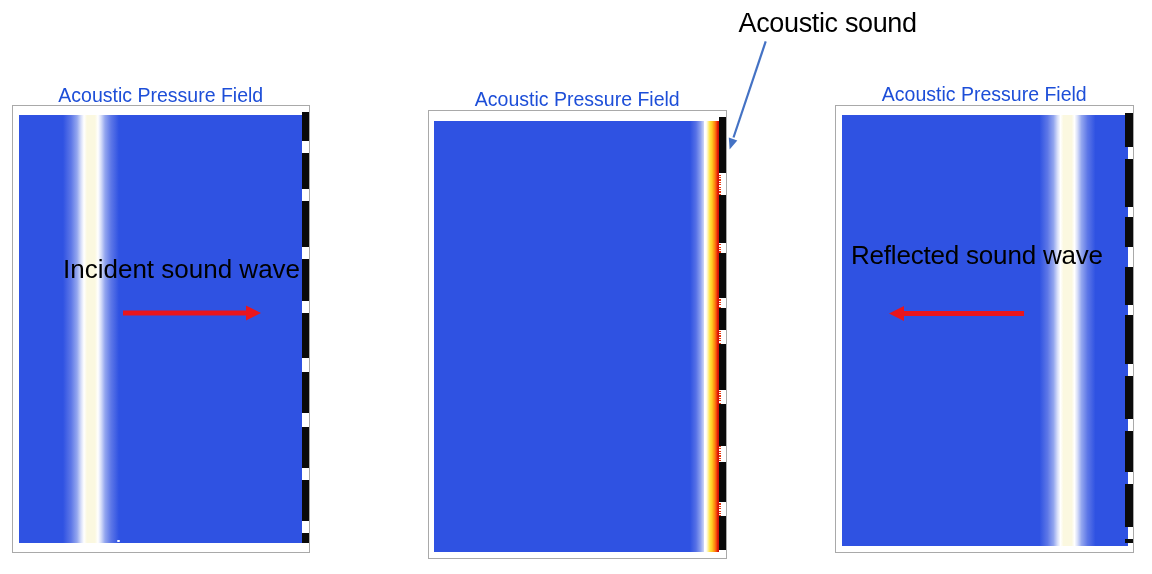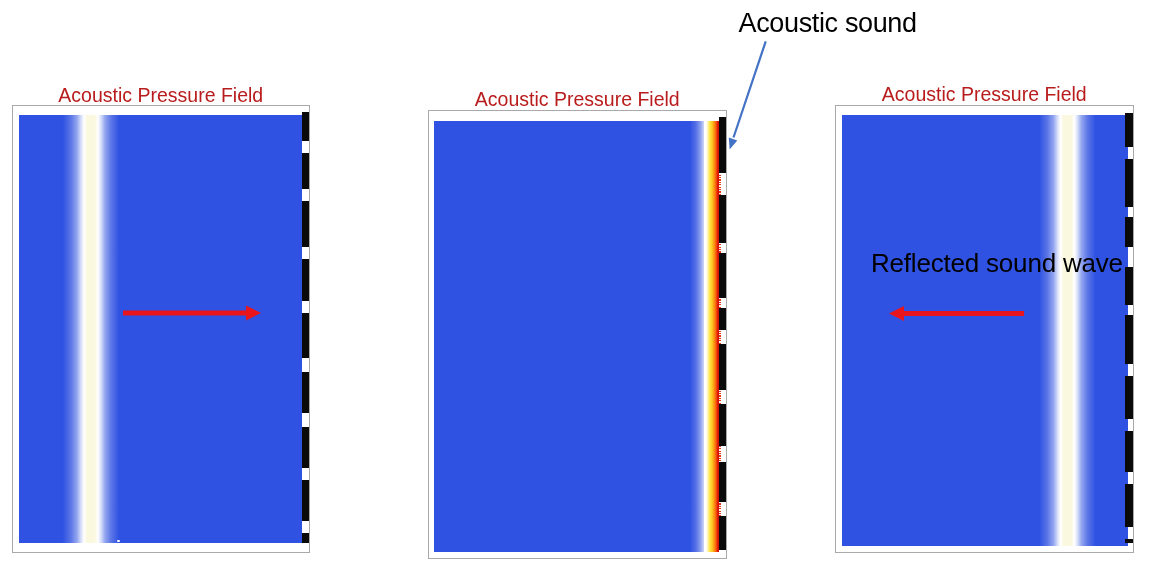--- a/index.html
+++ b/index.html
@@ -1,20 +1,20 @@
 <!DOCTYPE html>
 <html><head>
 <meta charset="utf-8">
 <style>
   html,body{margin:0;padding:0;background:#fff;}
   .canvas{position:relative;width:1152px;height:574px;background:#ffffff;overflow:hidden;
           font-family:"Liberation Sans",sans-serif;}
   
   .panel-box{position:absolute;background:#ffffff;border:1px solid #a9a9a9;box-sizing:border-box;}
-  .panel-title{position:absolute;color:#b91c1c;font-size:19.5px;line-height:1;text-align:center;white-space:nowrap;}
+  .panel-title{position:absolute;color:#1d4ed8;font-size:19.5px;line-height:1;text-align:center;white-space:nowrap;}
   .field{position:absolute;}
   .wall{position:absolute;}
   
   #box1{left:12px;top:104.5px;width:297.5px;height:448.5px;}
   #title1{left:12px;top:85.8px;width:297.5px;}
   #field1{left:6px;top:9px;width:283px;height:428px;
     background:linear-gradient(to right,
       #2f52e2 0px,#2f52e2 44px,#5d77e7 52px,#93a6ef 58px,#d7def9 62px,
       #ffffff 65px,#fbf8e0 68px,#fbf8e0 76px,#ffffff 79px,#d7def9 82px,
       #93a6ef 86px,#5d77e7 92px,#2f52e2 100px,#2f52e2 283px);}
@@ -41,21 +41,21 @@
   #field3{left:6px;top:8.5px;width:286.5px;height:431.5px;
     background:linear-gradient(to right,
       #2f52e2 0px,#2f52e2 197.5px,#5d77e7 205.5px,#93a6ef 211.5px,#d7def9 215.5px,
       #ffffff 218.5px,#fbf8e0 221.5px,#fbf8e0 229.5px,#ffffff 232.5px,#d7def9 235.5px,
       #93a6ef 239.5px,#5d77e7 245.5px,#2f52e2 253.5px,#2f52e2 286.5px);}
   #wall3{left:289px;top:7px;width:8px;height:430px;
     background:linear-gradient(to bottom,#0a0a0a 0px 34px,transparent 34px 46px,#0a0a0a 46px 94px,transparent 94px 104px,#0a0a0a 104px 134px,transparent 134px 154px,#0a0a0a 154px 192px,transparent 192px 202px,#0a0a0a 202px 251px,transparent 251px 263px,#0a0a0a 263px 306px,transparent 306px 318px,#0a0a0a 318px 359px,transparent 359px 371px,#0a0a0a 371px 414px,transparent 414px 426px,#0a0a0a 426px 430px);}
   
   .wave-label{position:absolute;color:#000000;font-size:26px;line-height:1;white-space:nowrap;}
   #incident-label{left:63px;top:255.5px;}
-  #reflected-label{left:851px;top:250px;letter-spacing:-0.2px;margin-left:20px;}
+  #reflected-label{left:851px;top:242px;letter-spacing:-0.2px;}
   #acoustic-wall-label{left:738.5px;top:9.8px;font-size:27px;letter-spacing:-0.35px;line-height:1;position:absolute;color:#000;white-space:nowrap;}
   .overlay{position:absolute;left:0;top:0;pointer-events:none;}
   #notch{position:absolute;left:117px;top:539.5px;width:3px;height:2.5px;background:#ffffff;border-radius:1px;}
 </style>
 </head>
 <body>
 
 <div class="canvas">
 
   <div class="panel-title" id="title1">Acoustic Pressure Field</div>
@@ -69,20 +69,21 @@
     <div class="field" id="field2"></div>
     <div class="wall" id="wall2"></div>
   </div>
 
   <div class="panel-title" id="title3">Acoustic Pressure Field</div>
   <div class="panel-box" id="box3">
     <div class="field" id="field3"></div>
     <div class="wall" id="wall3"></div>
   </div>
 
+  <div class="wave-label" id="incident-label">Incident sound wave</div>
   <div class="wave-label" id="reflected-label">Reflected sound wave</div>
   <div id="acoustic-wall-label">Acoustic sound</div>
 
   <div id="notch"></div>
 
   <svg class="overlay" width="1152" height="574" viewBox="0 0 1152 574">
     <g>
       <line x1="123" y1="313" x2="247" y2="313" stroke="#e9151d" stroke-width="5"></line>
       <polygon points="261,313 246,305.5 246,320.5" fill="#e9151d"></polygon>
     </g>

